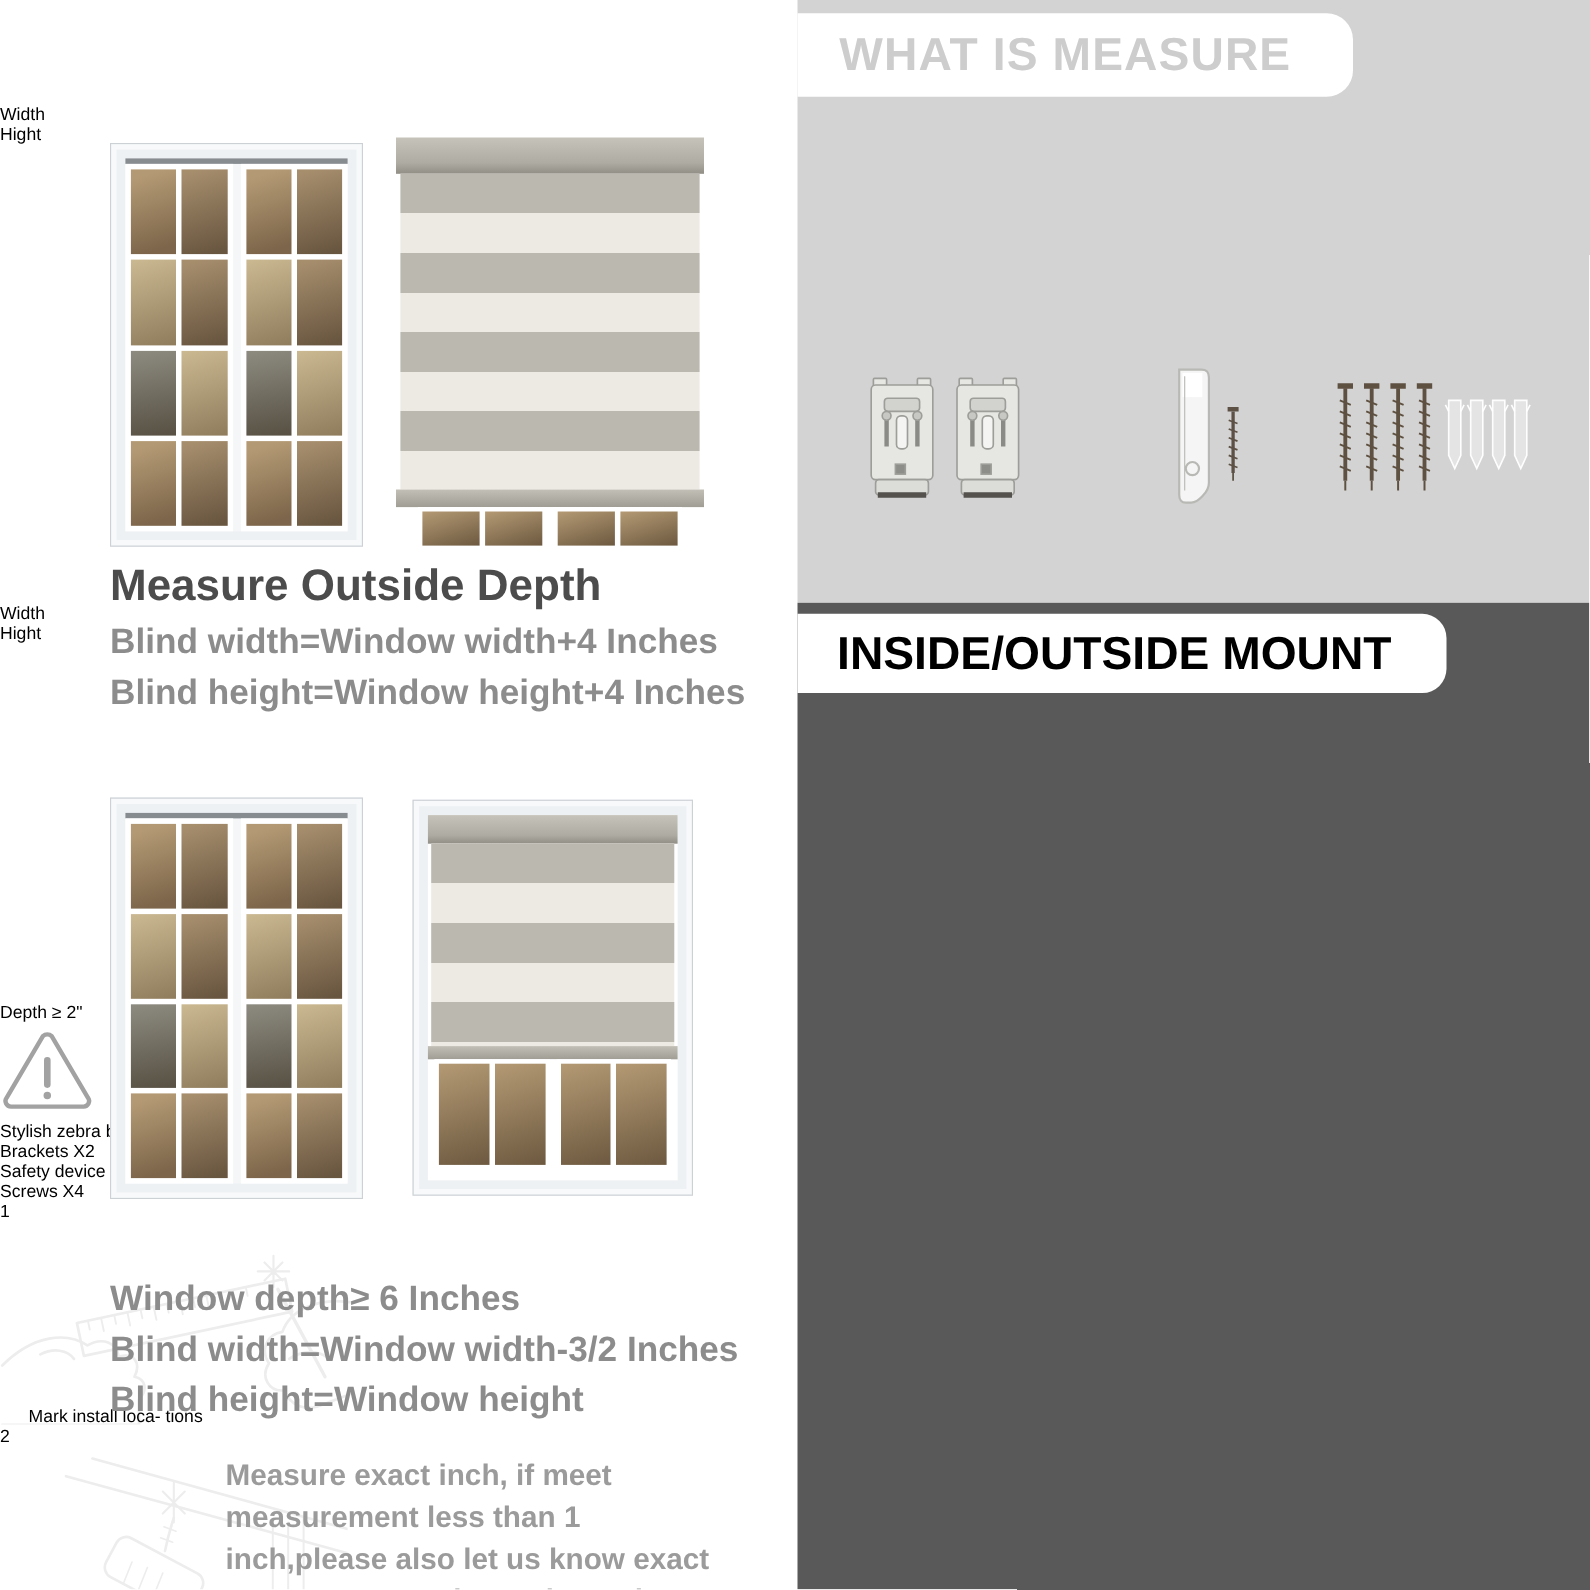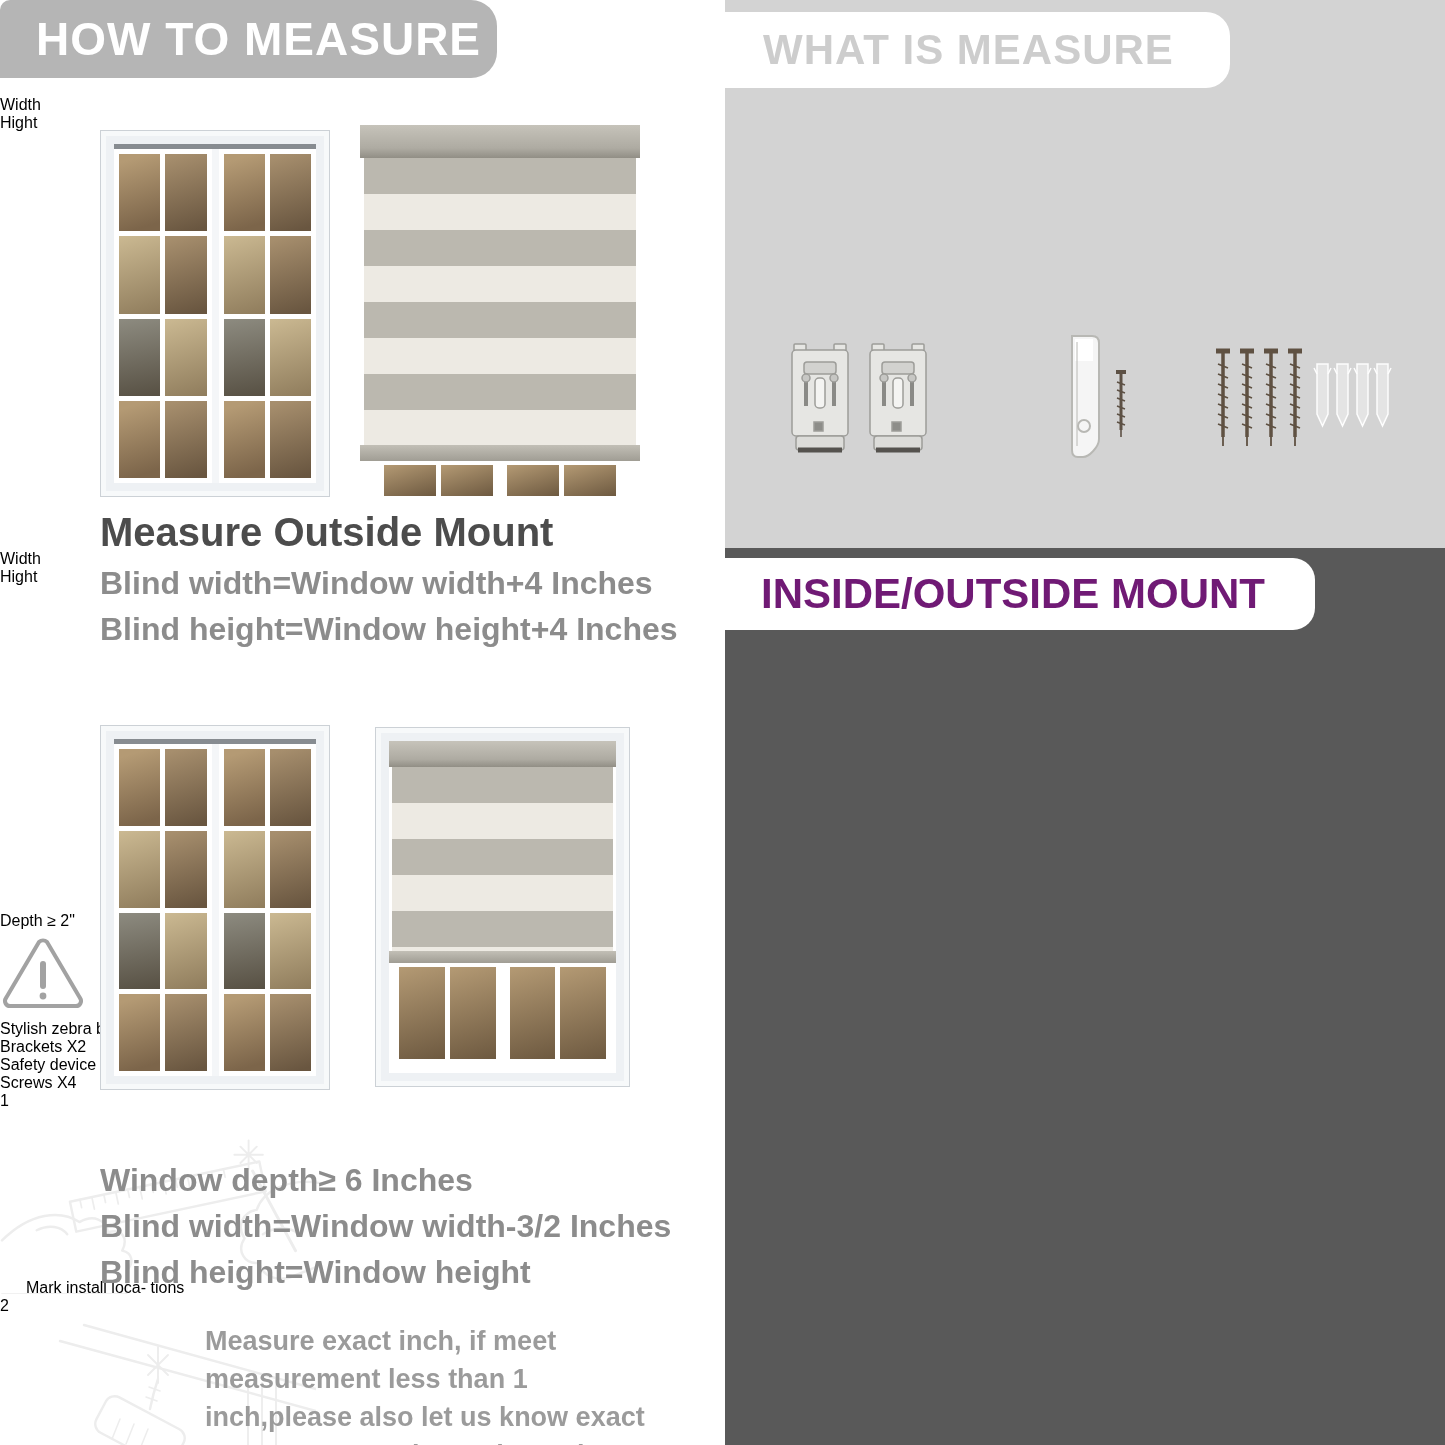--- a/index.html
+++ b/index.html
@@ -8,21 +8,21 @@
   
   .hdr-left{position:absolute;left:0;top:10;width:497px;height:78px;background:#b5b5b5;
     border-radius:10px 26px 26px 0;color:#ffffff;font-size:46px;font-weight:700;
     line-height:78px;padding-left:36px;box-sizing:border-box;letter-spacing:1px;}
   .panel-included{position:absolute;left:725px;top:0;width:720px;height:548px;background:#d3d3d3;}
   .hdr-included{position:absolute;left:725px;top:12px;width:505px;height:76px;background:#ffffff;
     border-radius:0 24px 24px 0;color:#cdcdcd;font-size:42px;font-weight:700;line-height:76px;
     padding-left:38px;box-sizing:border-box;letter-spacing:1px;}
   .panel-mount{position:absolute;left:725px;top:548px;width:720px;height:897px;background:#595959;}
   .hdr-mount{position:absolute;left:725px;top:558px;width:590px;height:72px;background:#ffffff;
-    border-radius:0 22px 22px 0;color:#701a75;font-size:42px;font-weight:700;line-height:72px;
+    border-radius:0 22px 22px 0;color:#000000;font-size:42px;font-weight:700;line-height:72px;
     padding-left:36px;box-sizing:border-box;}
   
   .m-heading{position:absolute;color:#4c4c4c;font-size:40px;font-weight:700;}
   .m-line{position:absolute;color:#8c8c8c;font-size:32px;font-weight:700;}
   .warn-text{position:absolute;left:205px;top:1322px;width:445px;color:#9b9b9b;
     font-size:27px;font-weight:600;line-height:38px;}
   
   .win{position:absolute;background:#eef1f4;border:1px solid #ccd1d6;
     box-shadow:inset 0 0 0 5px #f7f9fa;padding:13px;box-sizing:border-box;}
   .sash{height:100%;display:flex;gap:7px;background:#f4f6f8;border-top:5px solid #878c91;box-sizing:border-box;}
@@ -89,21 +89,20 @@
   .illus{position:absolute;inset:0;width:100%;height:100%;}
   
   .warn-ic{position:absolute;left:106px;top:1328px;}
 </style>
 </head>
 <body>
 
 <div id="stage">
 
   
-  <div class="hdr-left">HOW TO MEASURE</div>
 
   
   <div class="win" style="left:100px;top:130px;width:230px;height:367px;">
     <div class="sash">
       <div class="casement">
           <i></i>
           <i></i>
           <i></i>
           <i></i>
           <i></i>
@@ -155,21 +154,21 @@
           <i></i>
         </div>
         <div class="gc">
           <i></i>
           <i></i>
         </div>
     </div>
   </div>
 
   
-  <div class="m-heading" style="left:100px;top:510px;">Measure Outside Mount</div>
+  <div class="m-heading" style="left:100px;top:510px;">Measure Outside Depth</div>
   <div class="m-line" style="left:100px;top:565px;">Blind width=Window width+4 Inches</div>
   <div class="m-line" style="left:100px;top:611px;text-align:right;">Blind height=Window height+4 Inches</div>
 
   
   <div class="win" style="left:100px;top:725px;width:230px;height:365px;">
     <div class="sash">
       <div class="casement">
           <i></i>
           <i></i>
           <i></i>

